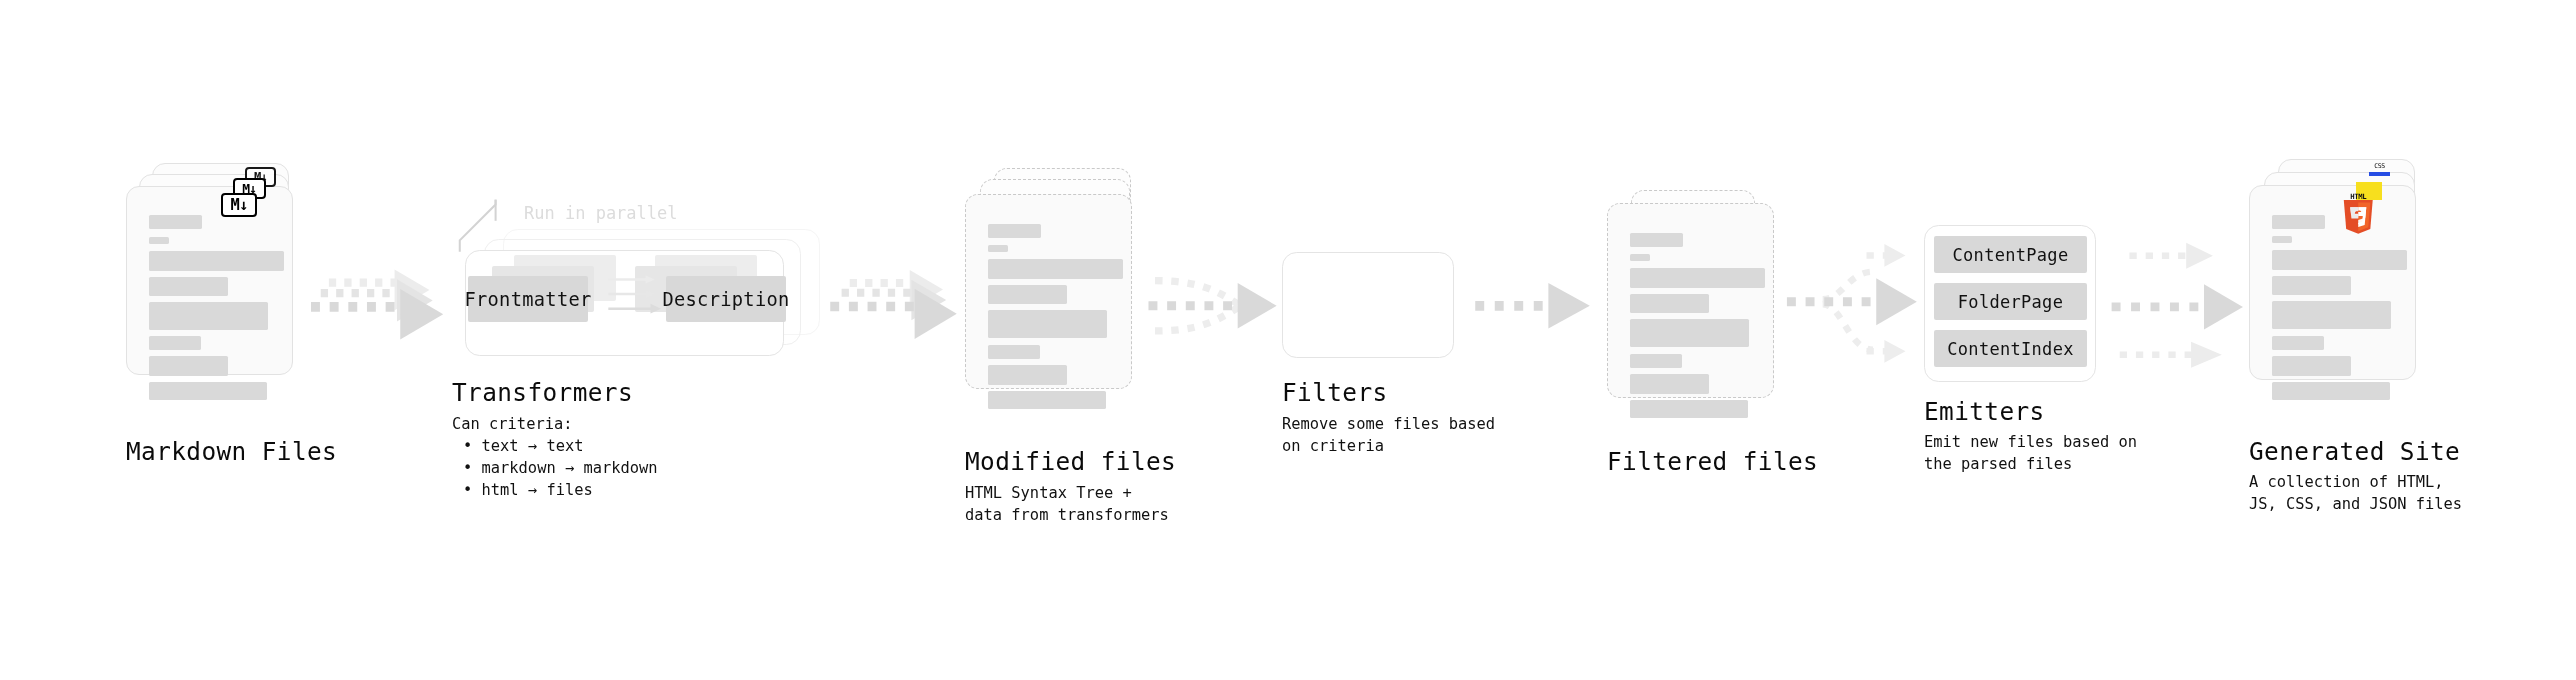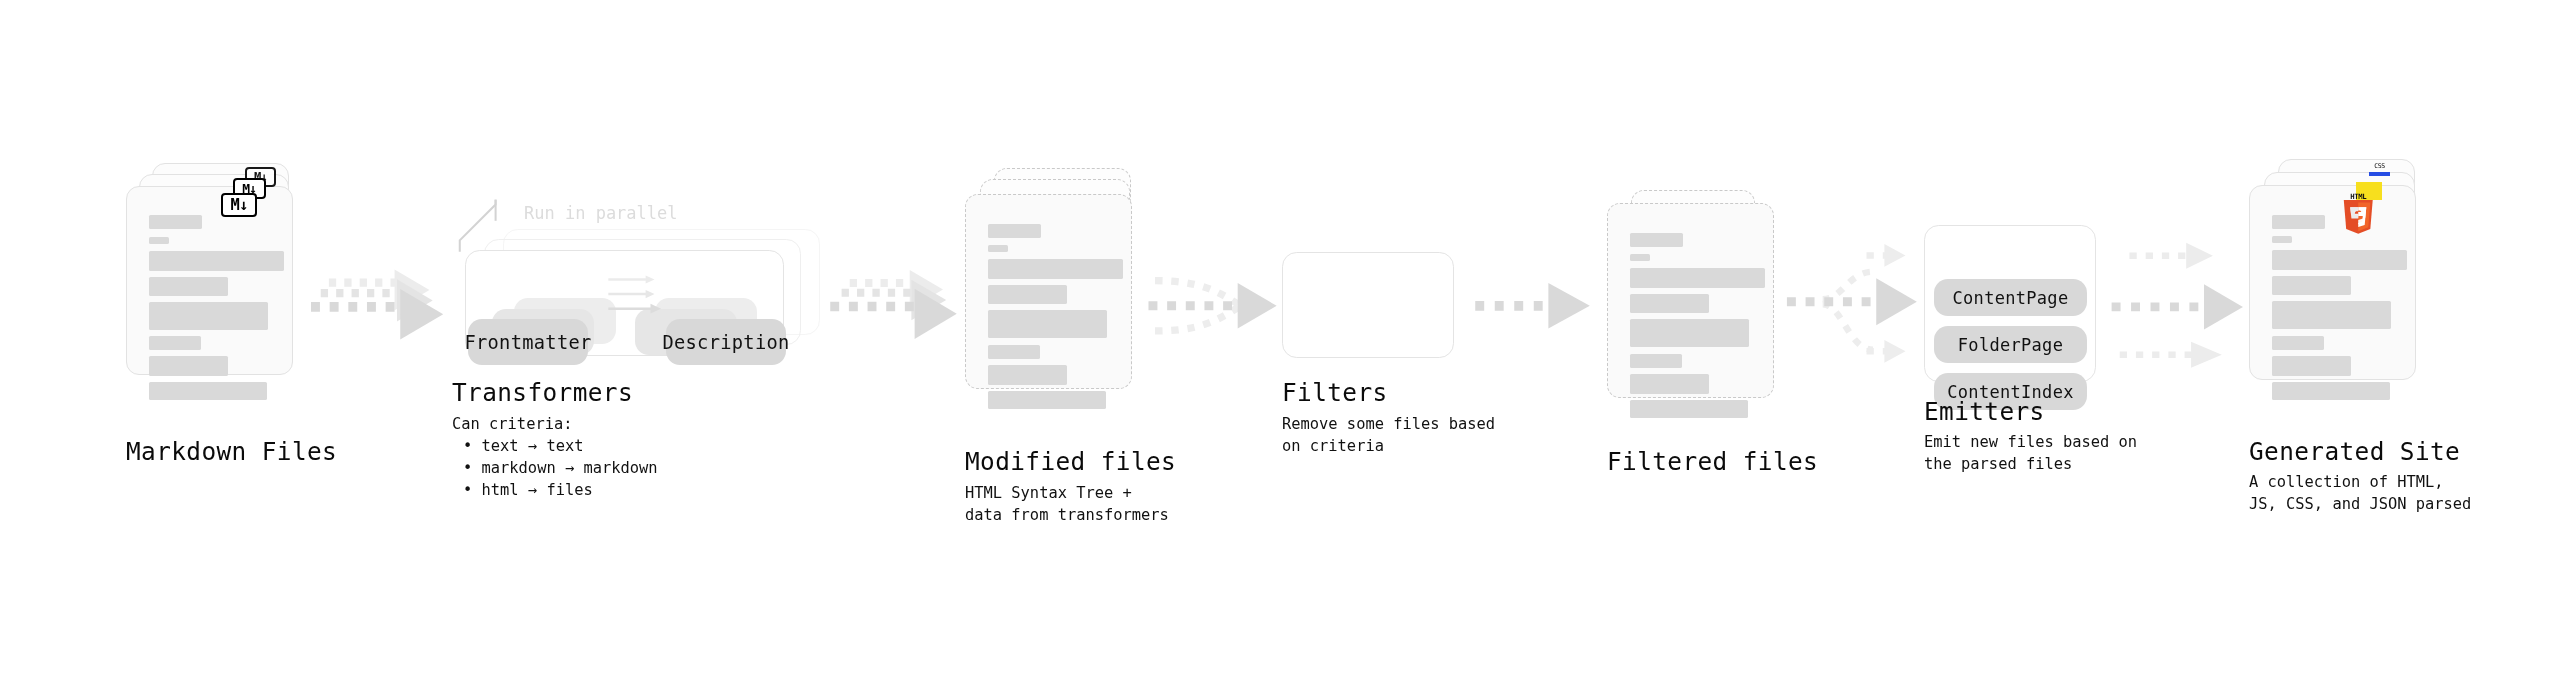--- a/index.html
+++ b/index.html
@@ -28,27 +28,26 @@
     position: absolute;
     border: 1.6px solid #e4e4e4;
     border-radius: 14.6px;
     background: #ffffff;
   }
   .groupbox.faint  { border-color: #efefef; background: transparent; }
   .groupbox.faint2 { border-color: #f5f5f5; background: transparent; }
 
   .chip {
     position: absolute;
-    border-radius: 14px;
+    border-radius: 2px;
     background: #d8d8d8;
     color: #111111;
     display: flex; align-items: center; justify-content: center;
     font-size: 18.7px; letter-spacing: 0.3px;
     white-space: nowrap;
-    margin-top: 43px;
   }
   .chip.g1 { background: #e6e6e6; color: transparent; }
   .chip.g2 { background: #ededed; color: transparent; }
 
   
   .title {
     position: absolute;
     font-size: 24.4px;
     color: #0b0b0b;
     letter-spacing: 0.4px;
@@ -307,16 +306,16 @@
       <path d="M20 9 L10 9 L11 17 L20 17 L20 22 L15 22 L14.5 18 M20 9 L30 9 L28.8 22 L20 25 L20 30 L26 28 L27 20" fill="#ffffff" opacity="0.95"></path>
       <polygon points="10,9 20,9 20,14 15.5,14 15.8,18 20,18 20,23 11.5,23" fill="#ebebeb"></polygon>
       <polygon points="20,9 30,9 28,31 20,33.5 20,28.5 25,27 25.6,20 20,20 20,15 26,15 26.3,13 20,13" fill="#ffffff"></polygon>
     </svg>
     <div style="position:absolute; left:93px; top:32.5px; width:32.5px; text-align:center;
                 font-size:7.3px; font-weight:bold; color:#111; letter-spacing:-0.4px;">HTML</div>
   </div>
 
   <div class="title" style="left:2249px; top:437px;">Generated Site</div>
   <div class="sub" style="left:2249px; top:471px;">A collection of HTML,</div>
-  <div class="sub" style="left:2249px; top:493px;">JS, CSS, and JSON parsed</div>
+  <div class="sub" style="left:2249px; top:493px;">JS, CSS, and JSON files</div>
 
 </div>
 
 
 </body></html>

